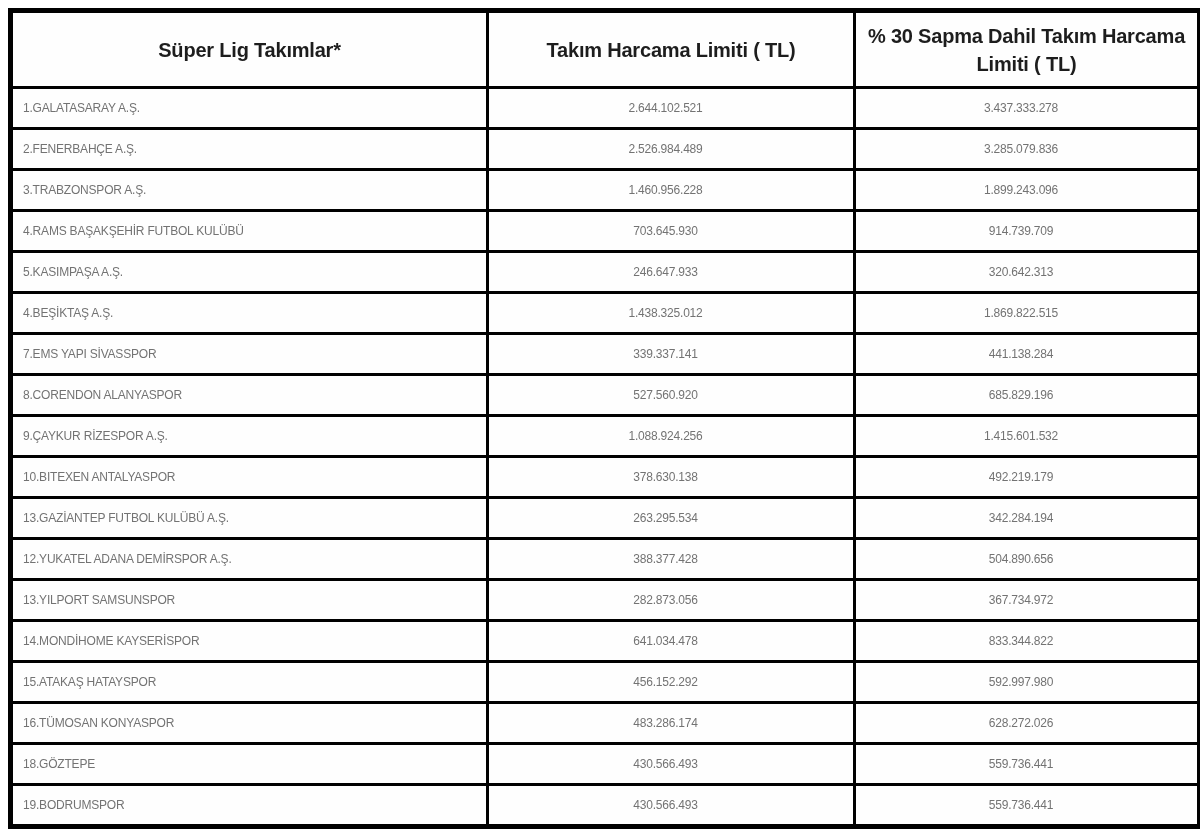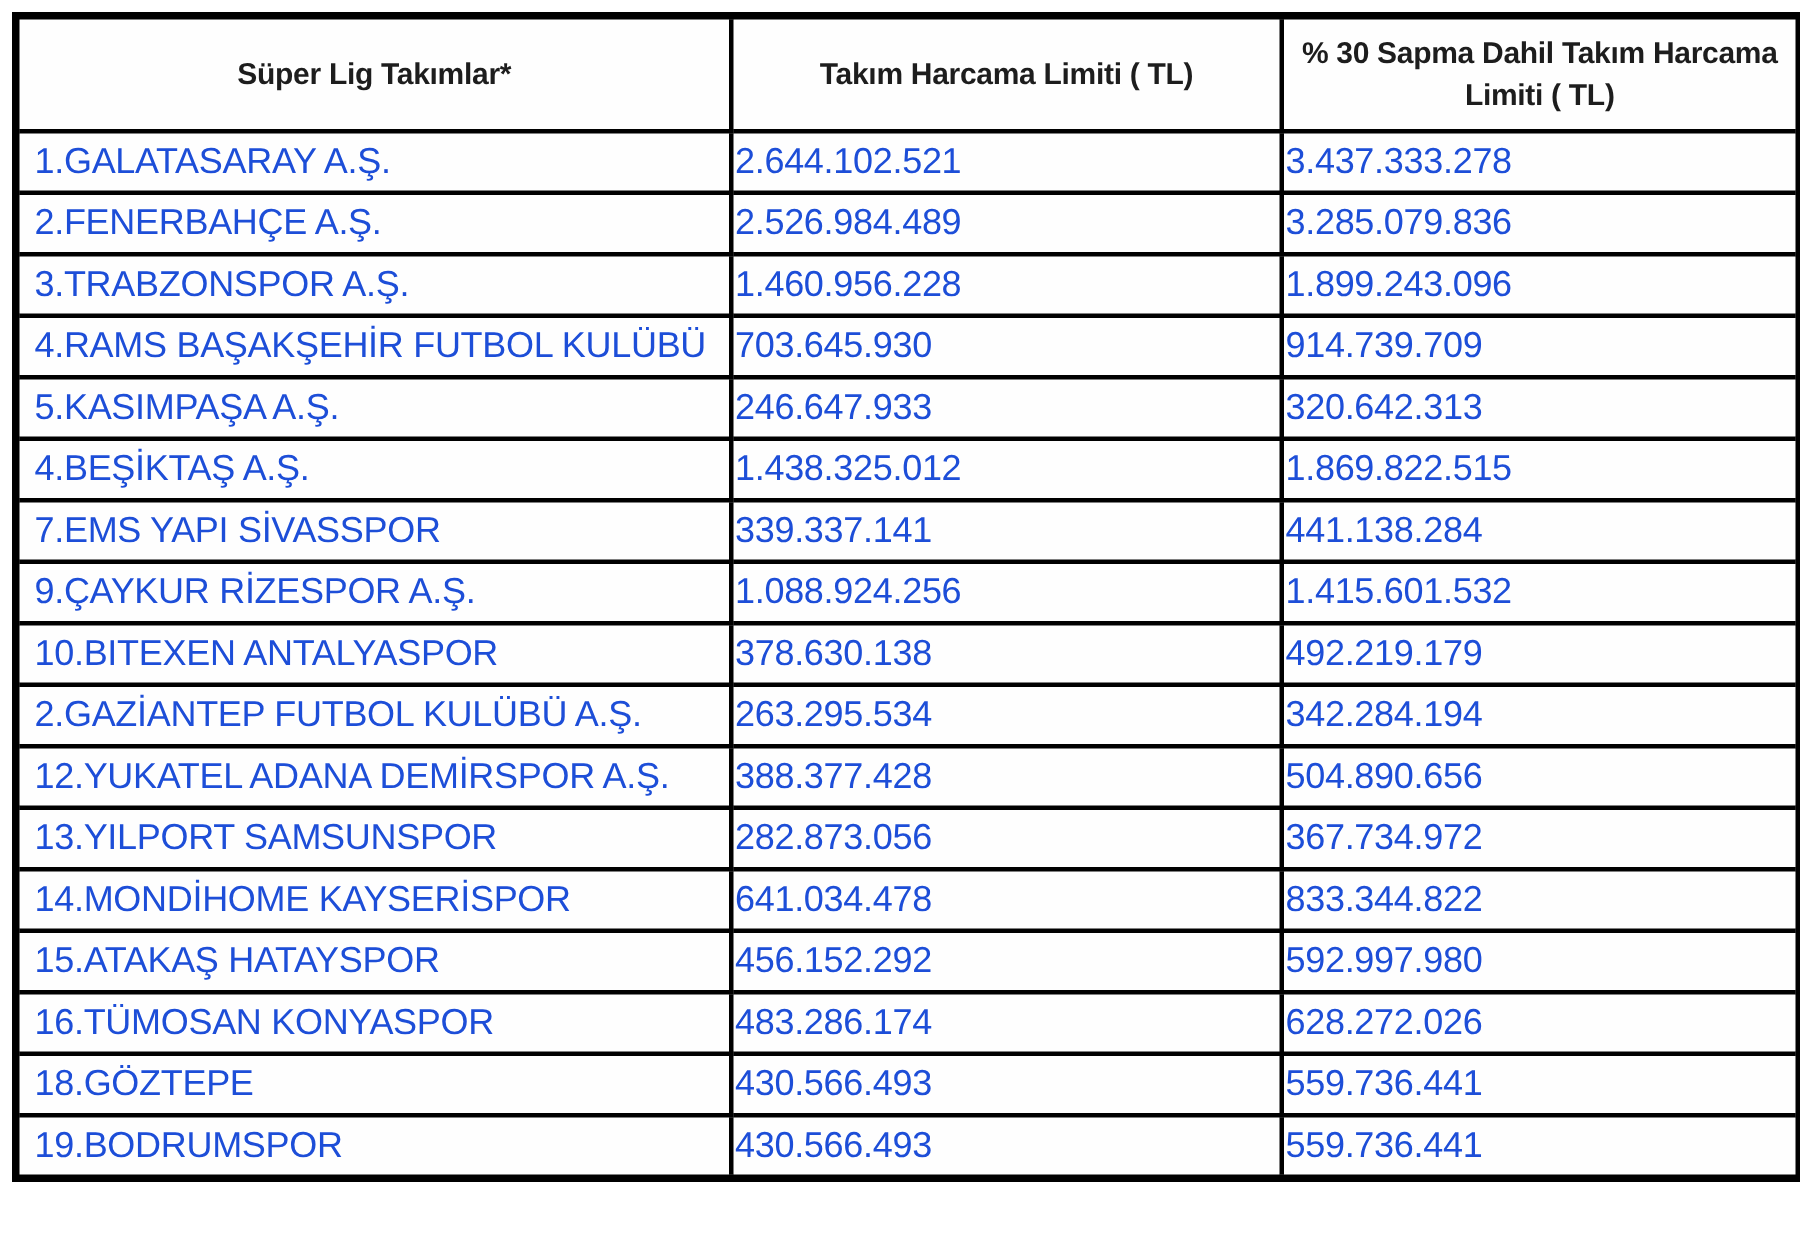--- a/index.html
+++ b/index.html
@@ -40,29 +40,29 @@
     font-weight: bold;
     color: #1d1d1d;
     text-align: center;
     line-height: 1.4;
     white-space: normal;
     padding: 0 6px;
   }
   th .hline { display: block; }
   td {
     height: 36px;
-    font-size: 24px;
-    color: #1d4ed8;
+    font-size: 12px;
+    color: #737373;
   }
   td.team {
     text-align: left;
     padding-left: 10px;
   }
   td.num {
-    text-align: left;
+    text-align: center;
     padding-right: 12px;
   }
 </style>
 </head>
 <body>
 
 <div class="page">
   <table class="limits">
     <colgroup>
       <col class="c-team">
@@ -113,31 +113,36 @@
           <td class="team">4.BEŞİKTAŞ A.Ş.</td>
           <td class="num">1.438.325.012</td>
           <td class="num">1.869.822.515</td>
         </tr>
         <tr>
           <td class="team">7.EMS YAPI SİVASSPOR</td>
           <td class="num">339.337.141</td>
           <td class="num">441.138.284</td>
         </tr>
         <tr>
+          <td class="team">8.CORENDON ALANYASPOR</td>
+          <td class="num">527.560.920</td>
+          <td class="num">685.829.196</td>
+        </tr>
+        <tr>
           <td class="team">9.ÇAYKUR RİZESPOR A.Ş.</td>
           <td class="num">1.088.924.256</td>
           <td class="num">1.415.601.532</td>
         </tr>
         <tr>
           <td class="team">10.BITEXEN ANTALYASPOR</td>
           <td class="num">378.630.138</td>
           <td class="num">492.219.179</td>
         </tr>
         <tr>
-          <td class="team">2.GAZİANTEP FUTBOL KULÜBÜ A.Ş.</td>
+          <td class="team">13.GAZİANTEP FUTBOL KULÜBÜ A.Ş.</td>
           <td class="num">263.295.534</td>
           <td class="num">342.284.194</td>
         </tr>
         <tr>
           <td class="team">12.YUKATEL ADANA DEMİRSPOR A.Ş.</td>
           <td class="num">388.377.428</td>
           <td class="num">504.890.656</td>
         </tr>
         <tr>
           <td class="team">13.YILPORT SAMSUNSPOR</td>

